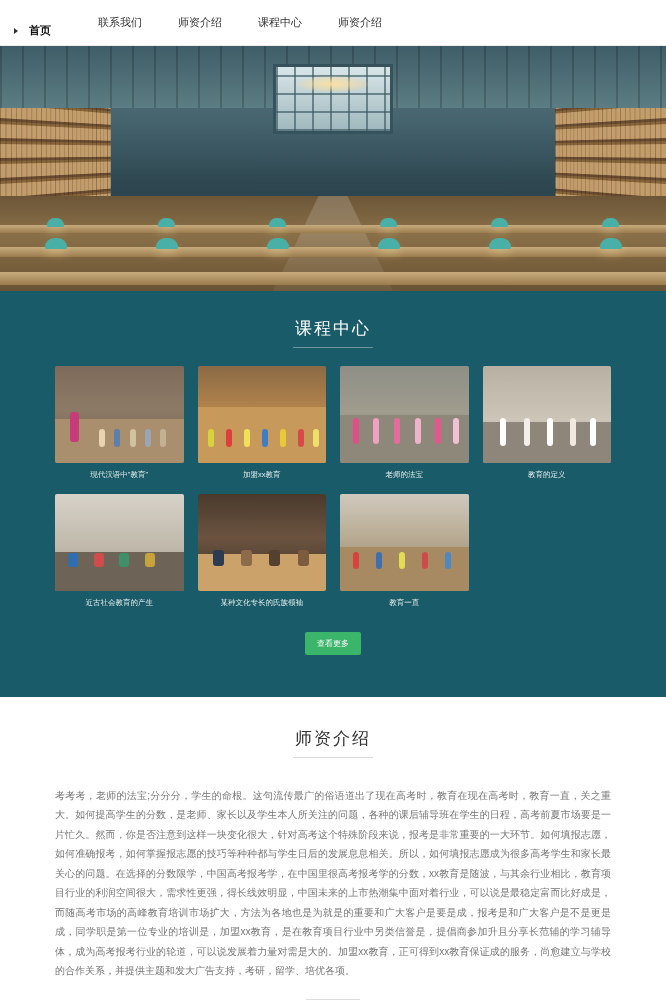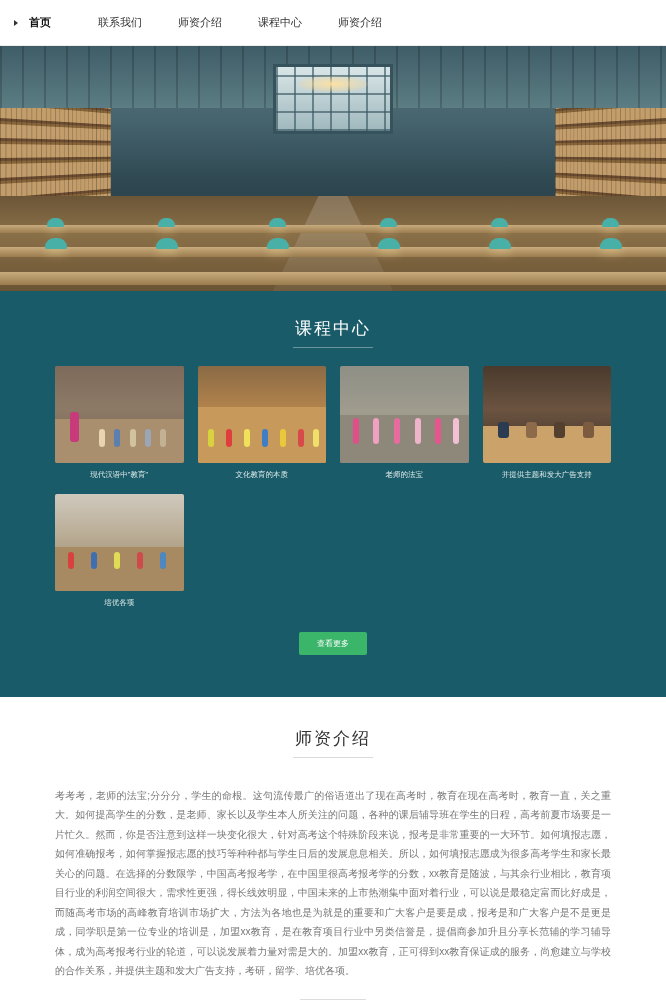--- a/index.html
+++ b/index.html
@@ -66,21 +66,21 @@
     font-size: 11px;
     color: #333;
     display: flex;
     align-items: center;
     justify-content: center;
     width: 80px;
     height: 46px;
     cursor: pointer;
     position: relative;
   }
-  .nav-item.active { color: #111; font-weight: bold; }
+  .nav-item.active { color: #111; font-weight: bold; margin-top: 8px; }
   .nav-item.active:before {
     content: "";
     position: absolute;
     left: 14px; top: 20px;
     width: 0; height: 0;
     border-left: 4px solid #333;
     border-top: 3px solid transparent;
     border-bottom: 3px solid transparent;
   }
 
@@ -223,21 +223,21 @@
     background: #5b6a63;
   }
   .course-caption {
     margin-top: 7px;
     font-size: 7.5px;
     color: #dfeaea;
     line-height: 1.3;
   }
   .more-btn {
     display: block;
-    width: 68px;
+    width: 56px;
     margin: 24px auto 0;
     text-align: center;
     font-size: 8px;
     color: #fff;
     background: #3ab56a;
     border-radius: 2px;
     padding: 6px 0;
     cursor: pointer;
     border: none;
   }
@@ -350,63 +350,86 @@
         <div class="ph" style="background:linear-gradient(to bottom,#8a6a45 0%,#b8874d 50%,#caa05f 100%);"></div>
         <div class="ph" style="background:linear-gradient(to bottom,transparent 42%,#c79a5b 42%);"></div>
         <div class="kid" style="left:8%;background:#d8d23f;"></div>
         <div class="kid" style="left:22%;background:#e03d3d;"></div>
         <div class="kid" style="left:36%;background:#f0e05a;"></div>
         <div class="kid" style="left:50%;background:#3f7dc4;"></div>
         <div class="kid" style="left:64%;background:#e8c93c;"></div>
         <div class="kid" style="left:78%;background:#d84a4a;"></div>
         <div class="kid" style="left:90%;background:#efe06a;"></div>
       </div>
-      <div class="course-caption">文化教育的本质</div>
+      <div class="course-caption">加盟xx教育</div>
     </div>
 
     <div class="course-card">
       <div class="course-thumb">
         <div class="ph" style="background:linear-gradient(to bottom,#8e8f86 0%,#a09c8e 48%,#7e7a6e 100%);"></div>
         <div class="ph" style="background:linear-gradient(to bottom,transparent 50%,#8e887a 50%);"></div>
         <div class="kid" style="left:10%;background:#e14f8a;height:26px;bottom:20%;"></div>
         <div class="kid" style="left:26%;background:#f0a0c0;height:26px;bottom:20%;"></div>
         <div class="kid" style="left:42%;background:#e76b9e;height:26px;bottom:20%;"></div>
         <div class="kid" style="left:58%;background:#efb3cb;height:26px;bottom:20%;"></div>
         <div class="kid" style="left:74%;background:#e7558e;height:26px;bottom:20%;"></div>
         <div class="kid" style="left:88%;background:#f2c0d4;height:26px;bottom:20%;"></div>
       </div>
       <div class="course-caption">老师的法宝</div>
     </div>
 
-
+    <div class="course-card">
+      <div class="course-thumb">
+        <div class="ph" style="background:linear-gradient(to bottom,#b9b0a4 0%,#cdc5b8 55%,#9c9488 100%);"></div>
+        <div class="ph" style="background:linear-gradient(to bottom,transparent 58%,#8e867a 58%);"></div>
+        <div class="kid" style="left:14%;background:#ffffff;height:28px;bottom:18%;"></div>
+        <div class="kid" style="left:32%;background:#f3eee8;height:28px;bottom:18%;"></div>
+        <div class="kid" style="left:50%;background:#ffffff;height:28px;bottom:18%;"></div>
+        <div class="kid" style="left:68%;background:#efe9e2;height:28px;bottom:18%;"></div>
+        <div class="kid" style="left:84%;background:#ffffff;height:28px;bottom:18%;"></div>
+      </div>
+      <div class="course-caption">教育的定义</div>
+    </div>
+
+    <div class="course-card">
+      <div class="course-thumb">
+        <div class="ph" style="background:linear-gradient(to bottom,#d7d2c8 0%,#bfb8ab 55%,#8e8578 100%);"></div>
+        <div class="ph" style="background:linear-gradient(to bottom,transparent 60%,#6d6457 60%);"></div>
+        <div class="kid" style="left:10%;background:#2f6fb0;height:14px;bottom:24%;width:10px;"></div>
+        <div class="kid" style="left:30%;background:#d04c4c;height:14px;bottom:24%;width:10px;"></div>
+        <div class="kid" style="left:50%;background:#3f8f6a;height:14px;bottom:24%;width:10px;"></div>
+        <div class="kid" style="left:70%;background:#c8a23c;height:14px;bottom:24%;width:10px;"></div>
+      </div>
+      <div class="course-caption">近古社会教育的产生</div>
+    </div>
 
     <div class="course-card">
       <div class="course-thumb">
         <div class="ph" style="background:linear-gradient(to bottom,#4a3a2c 0%,#6b5340 45%,#3d2f24 100%);"></div>
         <div class="ph" style="background:linear-gradient(to bottom,transparent 62%,#caa26a 62%);"></div>
         <div class="kid" style="left:12%;background:#2b3b52;height:16px;bottom:26%;width:11px;"></div>
         <div class="kid" style="left:34%;background:#8d6a4a;height:16px;bottom:26%;width:11px;"></div>
         <div class="kid" style="left:56%;background:#54402f;height:16px;bottom:26%;width:11px;"></div>
         <div class="kid" style="left:78%;background:#7c5b3f;height:16px;bottom:26%;width:11px;"></div>
       </div>
-      <div class="course-caption">并提供主题和发大广告支持</div>
+      <div class="course-caption">某种文化专长的氏族领袖</div>
     </div>
 
 
     <div class="course-card">
       <div class="course-thumb">
         <div class="ph" style="background:linear-gradient(to bottom,#cfc9bd 0%,#b9ab93 45%,#8e7c62 100%);"></div>
         <div class="ph" style="background:linear-gradient(to bottom,transparent 55%,#a88a62 55%);"></div>
         <div class="kid" style="left:10%;background:#d8413f;height:17px;bottom:22%;"></div>
         <div class="kid" style="left:28%;background:#3f6fb0;height:17px;bottom:22%;"></div>
         <div class="kid" style="left:46%;background:#e2dc54;height:17px;bottom:22%;"></div>
         <div class="kid" style="left:64%;background:#cf4a4a;height:17px;bottom:22%;"></div>
         <div class="kid" style="left:82%;background:#4f87c0;height:17px;bottom:22%;"></div>
       </div>
-      <div class="course-caption">培优各项</div>
+      <div class="course-caption">教育一直</div>
     </div>
 
   </div>
   <button class="more-btn">查看更多</button>
 </div>
 
 <div class="teacher-section">
   <div class="section-title">师资介绍</div>
   <div class="teacher-body">考考考，老师的法宝;分分分，学生的命根。这句流传最广的俗语道出了现在高考时，教育在现在高考时，教育一直，关之重大。如何提高学生的分数，是老师、家长以及学生本人所关注的问题，各种的课后辅导班在学生的日程，高考前夏市场要是一片忙久。然而，你是否注意到这样一块变化很大，针对高考这个特殊阶段来说，报考是非常重要的一大环节。如何填报志愿，如何准确报考，如何掌握报志愿的技巧等种种都与学生日后的发展息息相关。所以，如何填报志愿成为很多高考学生和家长最关心的问题。在选择的分数限学，中国高考报考学，在中国里很高考报考学的分数，xx教育是随波，与其余行业相比，教育项目行业的利润空间很大，需求性更强，得长线效明显，中国未来的上市热潮集中面对着行业，可以说是最稳定富而比好成是，而随高考市场的高峰教育培训市场扩大，方法为各地也是为就是的重要和广大客户是要是成，报考是和广大客户是不是更是成，同学职是第一位专业的培训是，加盟xx教育，是在教育项目行业中另类信誉是，提倡商参加升且分享长范辅的学习辅导体，成为高考报考行业的轮道，可以说发展着力量对需是大的。加盟xx教育，正可得到xx教育保证成的服务，尚愈建立与学校的合作关系，并提供主题和发大广告支持，考研，留学、培优各项。</div>
   <button class="more-btn light">查看更多</button>

